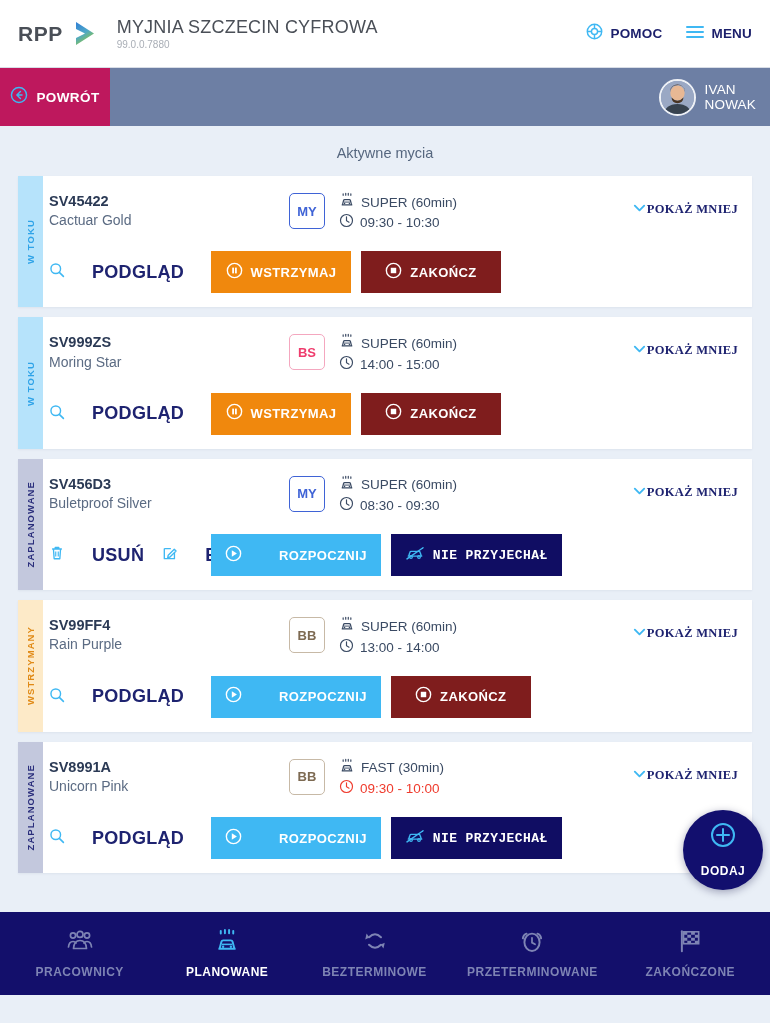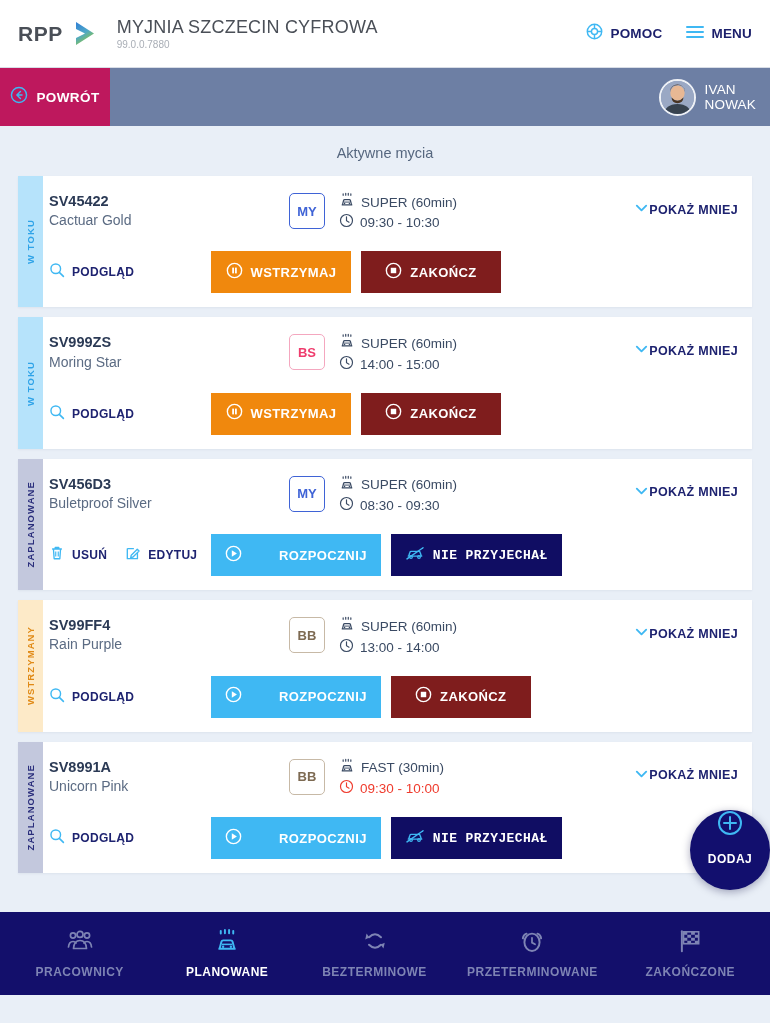--- a/index.html
+++ b/index.html
@@ -95,45 +95,46 @@
     font-size: 13px; font-weight: bold; flex: 0 0 36px; margin-top: 1px;
   }
   .meta { margin-left: 14px; flex: 0 0 auto; }
   .meta-line { display: flex; align-items: center; gap: 6px; font-size: 13.5px; color: #3a4a63; line-height: 1.35; }
   .meta-line.time { }
   .meta-time-late { color: #ef3b2d; }
 
   .showless {
     margin-left: auto; display: flex; align-items: center; gap: 0; cursor: pointer;
     padding-top: 8px;
+    font-family: Liberation Serif, serif;
   }
   .showless .lbl { font-size: 12.5px; font-weight: bold; color: #1e2370; letter-spacing: 0.3px; }
 
   .card-row2 { display: flex; align-items: center; margin-top: 18px; }
   .linkbtns { display: flex; align-items: center; gap: 18px; width: 162px; flex: 0 0 162px; }
   .linkbtn { display: flex; align-items: center; gap: 7px; cursor: pointer; }
-  .linkbtn .lbl { font-size: 12px; font-weight: bold; color: #1e2370; letter-spacing: 0.3px; }
+  .linkbtn .lbl { font-size: 18px; font-weight: bold; color: #1e2370; letter-spacing: 0.3px; margin-left: 20px; }
 
   .btn {
     height: 42px; min-width: 140px; display: flex; align-items: center;
     justify-content: center; gap: 8px; cursor: pointer; padding: 0 14px;
   }
   .btn .lbl { font-size: 13px; font-weight: bold; color: #fff; letter-spacing: 0.4px; white-space: nowrap; }
   .btn-orange { background: #f0880d; }
   .btn-green  { background: #7f1d1d; }
   .btn-blue   { background: #3fb8f3; gap: 37px; }
   .btn-navy   { background: #100d63; font-family: Liberation Mono, monospace; }
   .btn-gap { margin-left: 10px; }
 
   
   .fab {
-    position: absolute; right: 0; bottom: 22px;
+    position: absolute; right: 7px; bottom: 22px;
     width: 80px; height: 80px; border-radius: 50%;
     background: #120f6e; display: flex; flex-direction: column;
-    align-items: center; justify-content: flex-start; gap: 12px; cursor: pointer;
+    align-items: center; justify-content: center; gap: 12px; cursor: pointer;
     box-shadow: 0 2px 8px rgba(10,10,60,0.35); z-index: 6;
   }
   .fab .lbl { font-size: 12px; font-weight: bold; color: #fff; letter-spacing: 0.5px; }
 
   
   .bottomnav {
     height: 83px; flex: 0 0 83px; background: #130f6b;
     display: flex; align-items: center; justify-content: space-around;
     padding: 14px 6px;
   }

